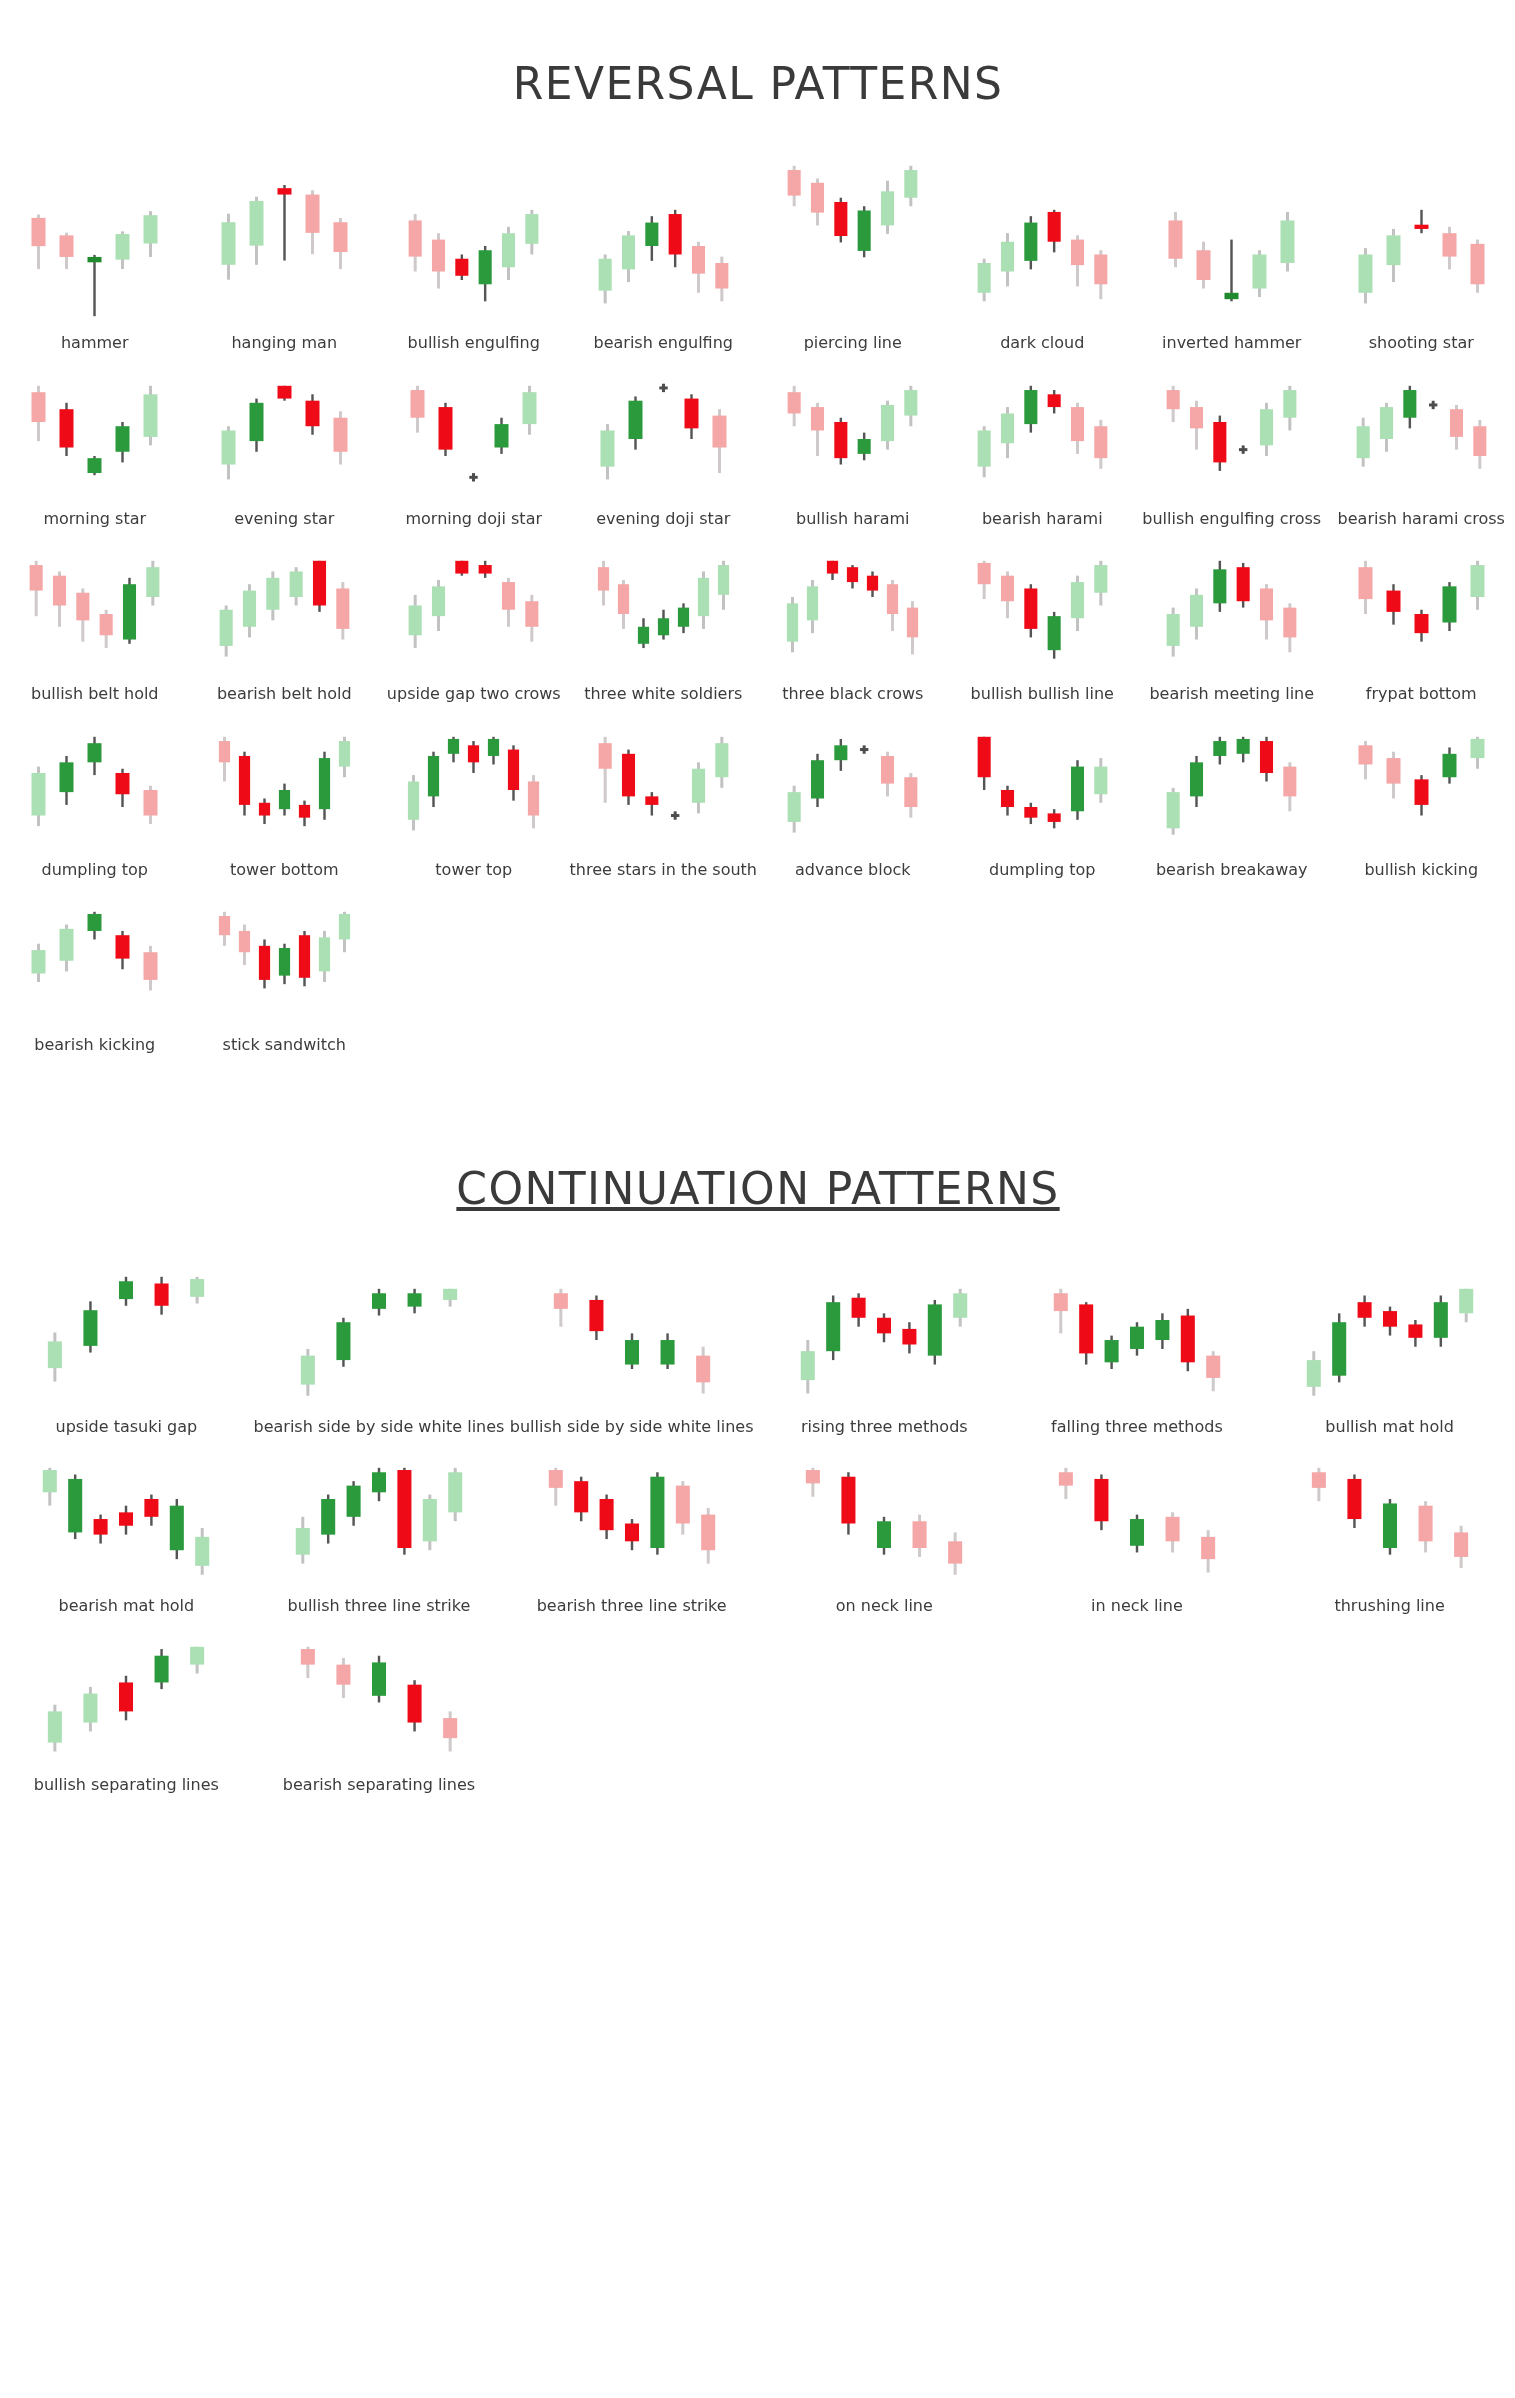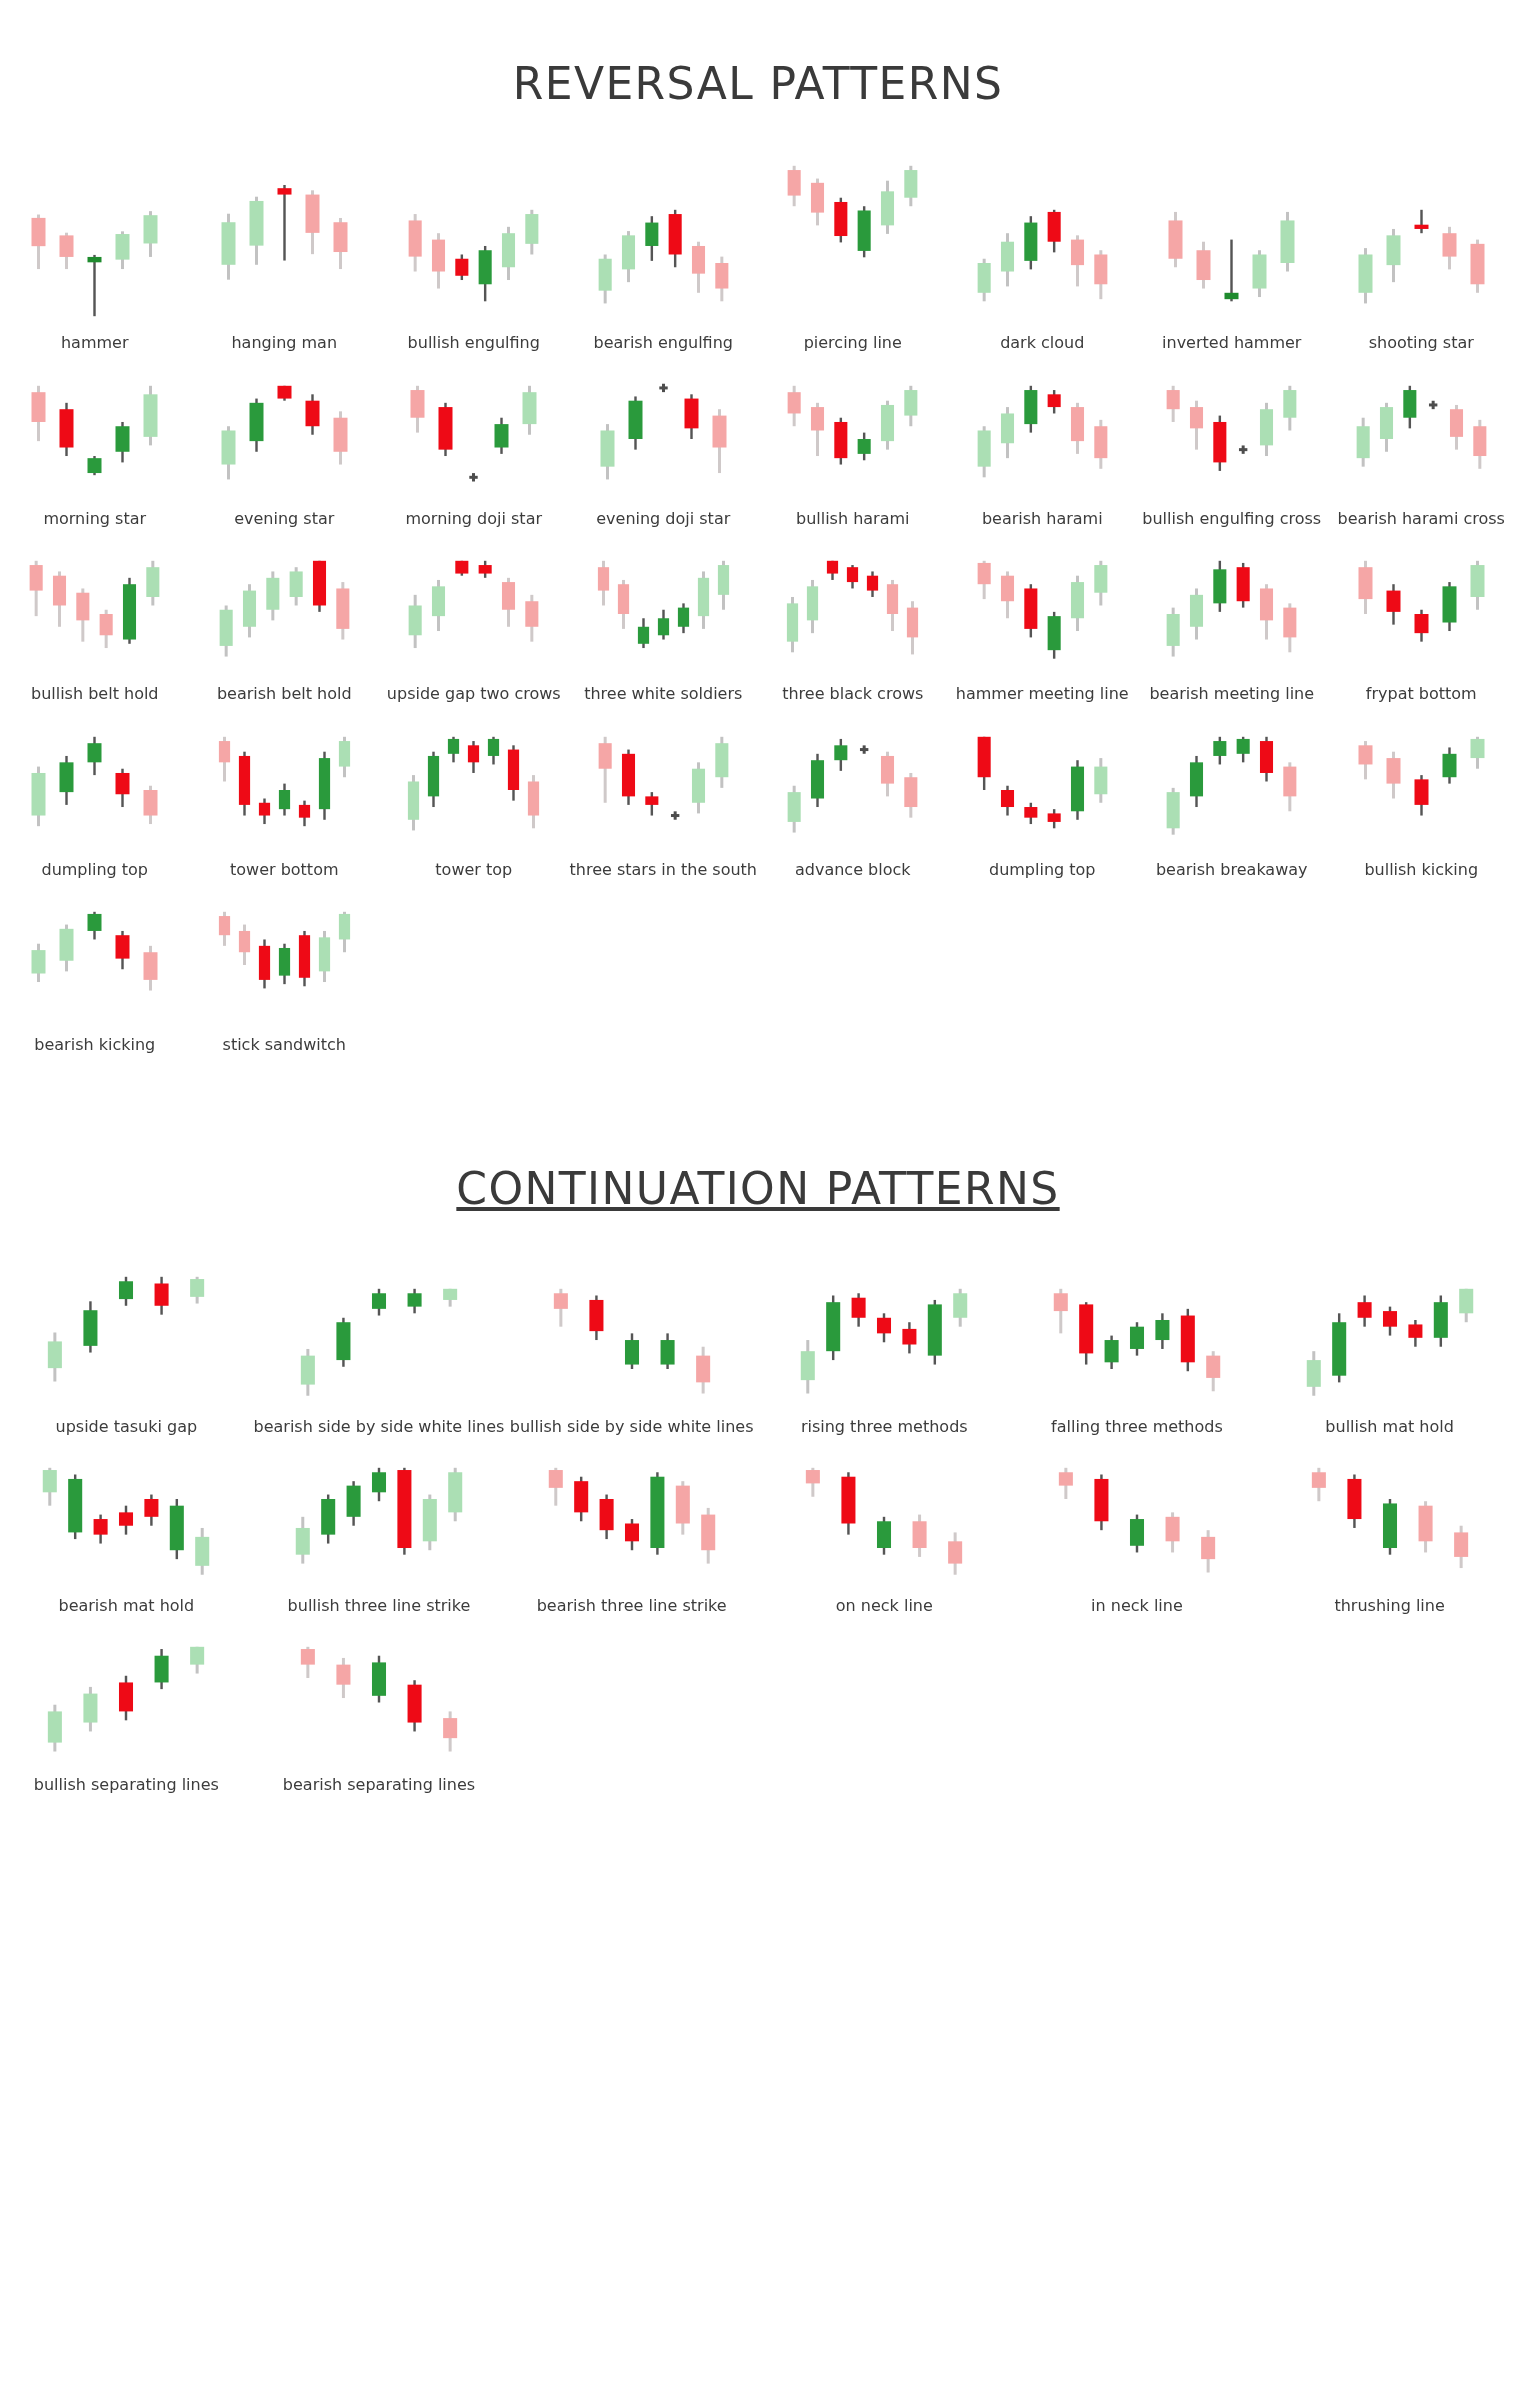--- a/index.html
+++ b/index.html
@@ -728,21 +728,21 @@
               <g>
                 <rect x="110.9" y="18.960000000000008" width="3.2" height="59.27999999999999" fill="#c2c2c2"></rect>
                 <rect x="105.5" y="25.799999999999997" width="14.000000000000002" height="38.760000000000005" fill="#abdfb4"></rect>
               </g>
               <g>
                 <rect x="135.9" y="3" width="3.2" height="47.88000000000001" fill="#c2c2c2"></rect>
                 <rect x="130.5" y="7.560000000000002" width="14.000000000000002" height="29.64" fill="#abdfb4"></rect>
               </g>
             </svg>
           </div>
-          <div class="cap">hammer meeting line</div>
+          <div class="cap">bullish bullish line</div>
         </div>
         <div class="cell" style="margin-top: 26px;">
           <div class="chart">
             <svg width="141" height="112" viewBox="0 0 150 120">
               <g>
                 <rect x="10.9" y="53.16" width="3.2" height="52.44" fill="#c2c2c2"></rect>
                 <rect x="5.499999999999999" y="60" width="14.000000000000002" height="34.2" fill="#abdfb4"></rect>
               </g>
               <g>
                 <rect x="35.9" y="32.64" width="3.2" height="54.72" fill="#c2c2c2"></rect>

